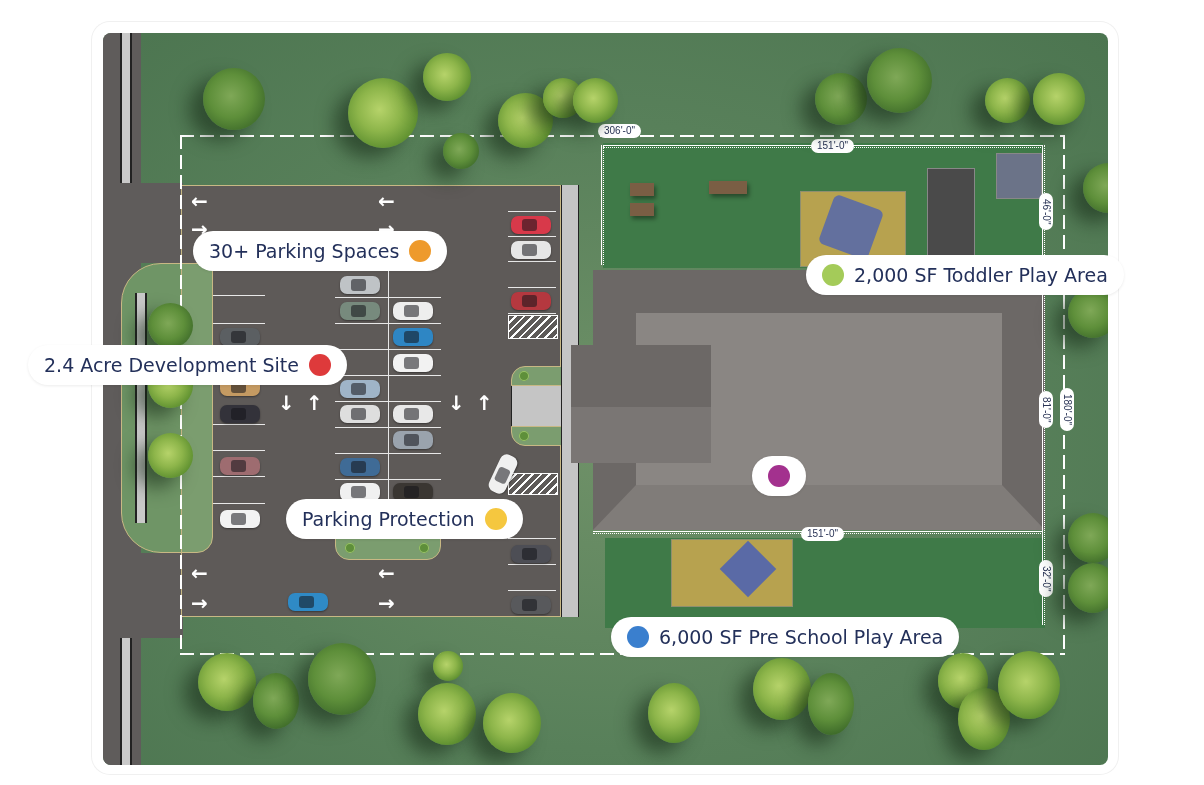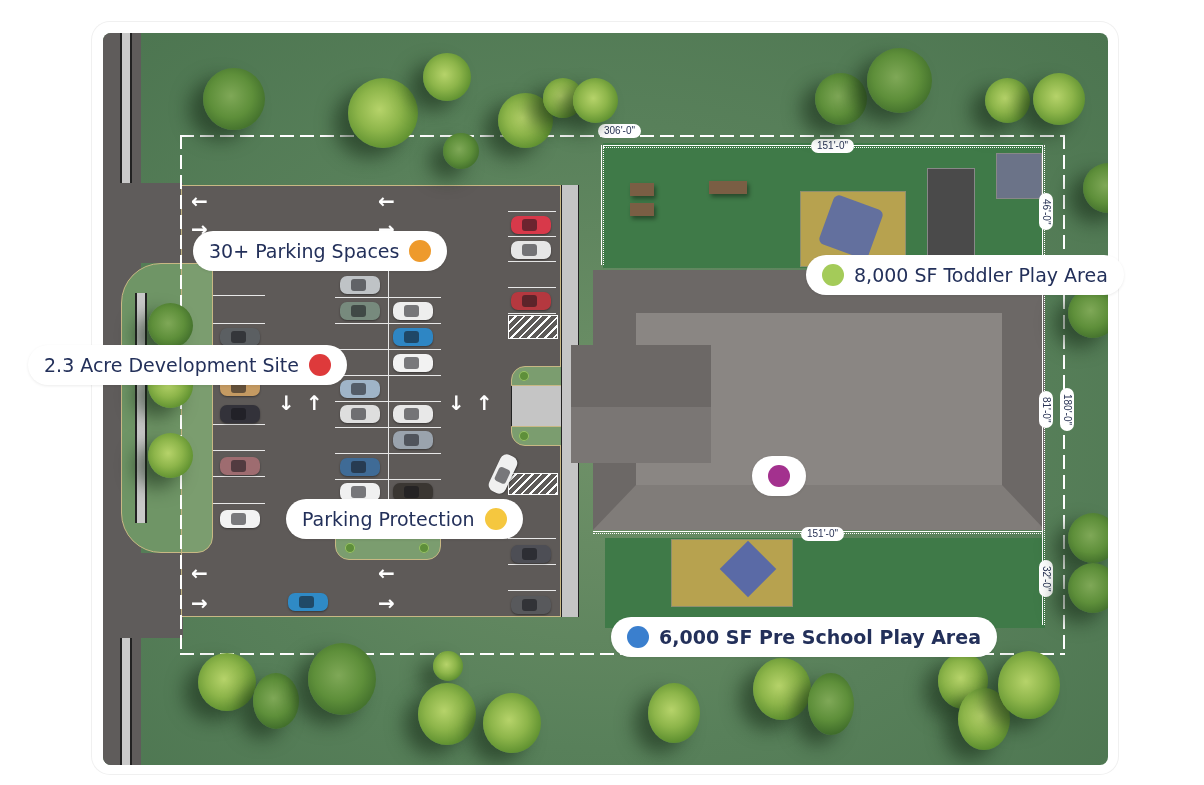--- a/index.html
+++ b/index.html
@@ -246,33 +246,33 @@
   <div class="tree" style="left:895px;top:618px;width:62px;height:68px;"></div>
 </div>
 
 <div class="callout" style="left:193px;top:231px;">
   <span>30+ Parking Spaces</span>
   <span class="dot" style="background:#ee9a2c;"></span>
 </div>
 
 <div class="callout" style="left:806px;top:255px;">
   <span class="dot" style="background:#a4cb59;"></span>
-  <span>8,000 SF Toddler Play Area</span>
+  <span>2,000 SF Toddler Play Area</span>
 </div>
 
 <div class="callout" style="left:28px;top:345px;">
-  <span>2.3 Acre Development Site</span>
+  <span>2.4 Acre Development Site</span>
   <span class="dot" style="background:#de3a3b;"></span>
 </div>
 
 <div class="callout" style="left:752px;top:456px;">
   <span class="dot" style="background:#a3318e;"></span>
 </div>
 
 <div class="callout" style="left:286px;top:499px;">
   <span>Parking Protection</span>
   <span class="dot" style="background:#f5c73f;"></span>
 </div>
 
-<div class="callout" style="left:611px;top:617px;font-weight:bold;">
+<div class="callout" style="left:611px;top:617px;">
   <span class="dot" style="background:#3a7fce;"></span>
   <span>6,000 SF Pre School Play Area</span>
 </div>
 
 </body></html>

